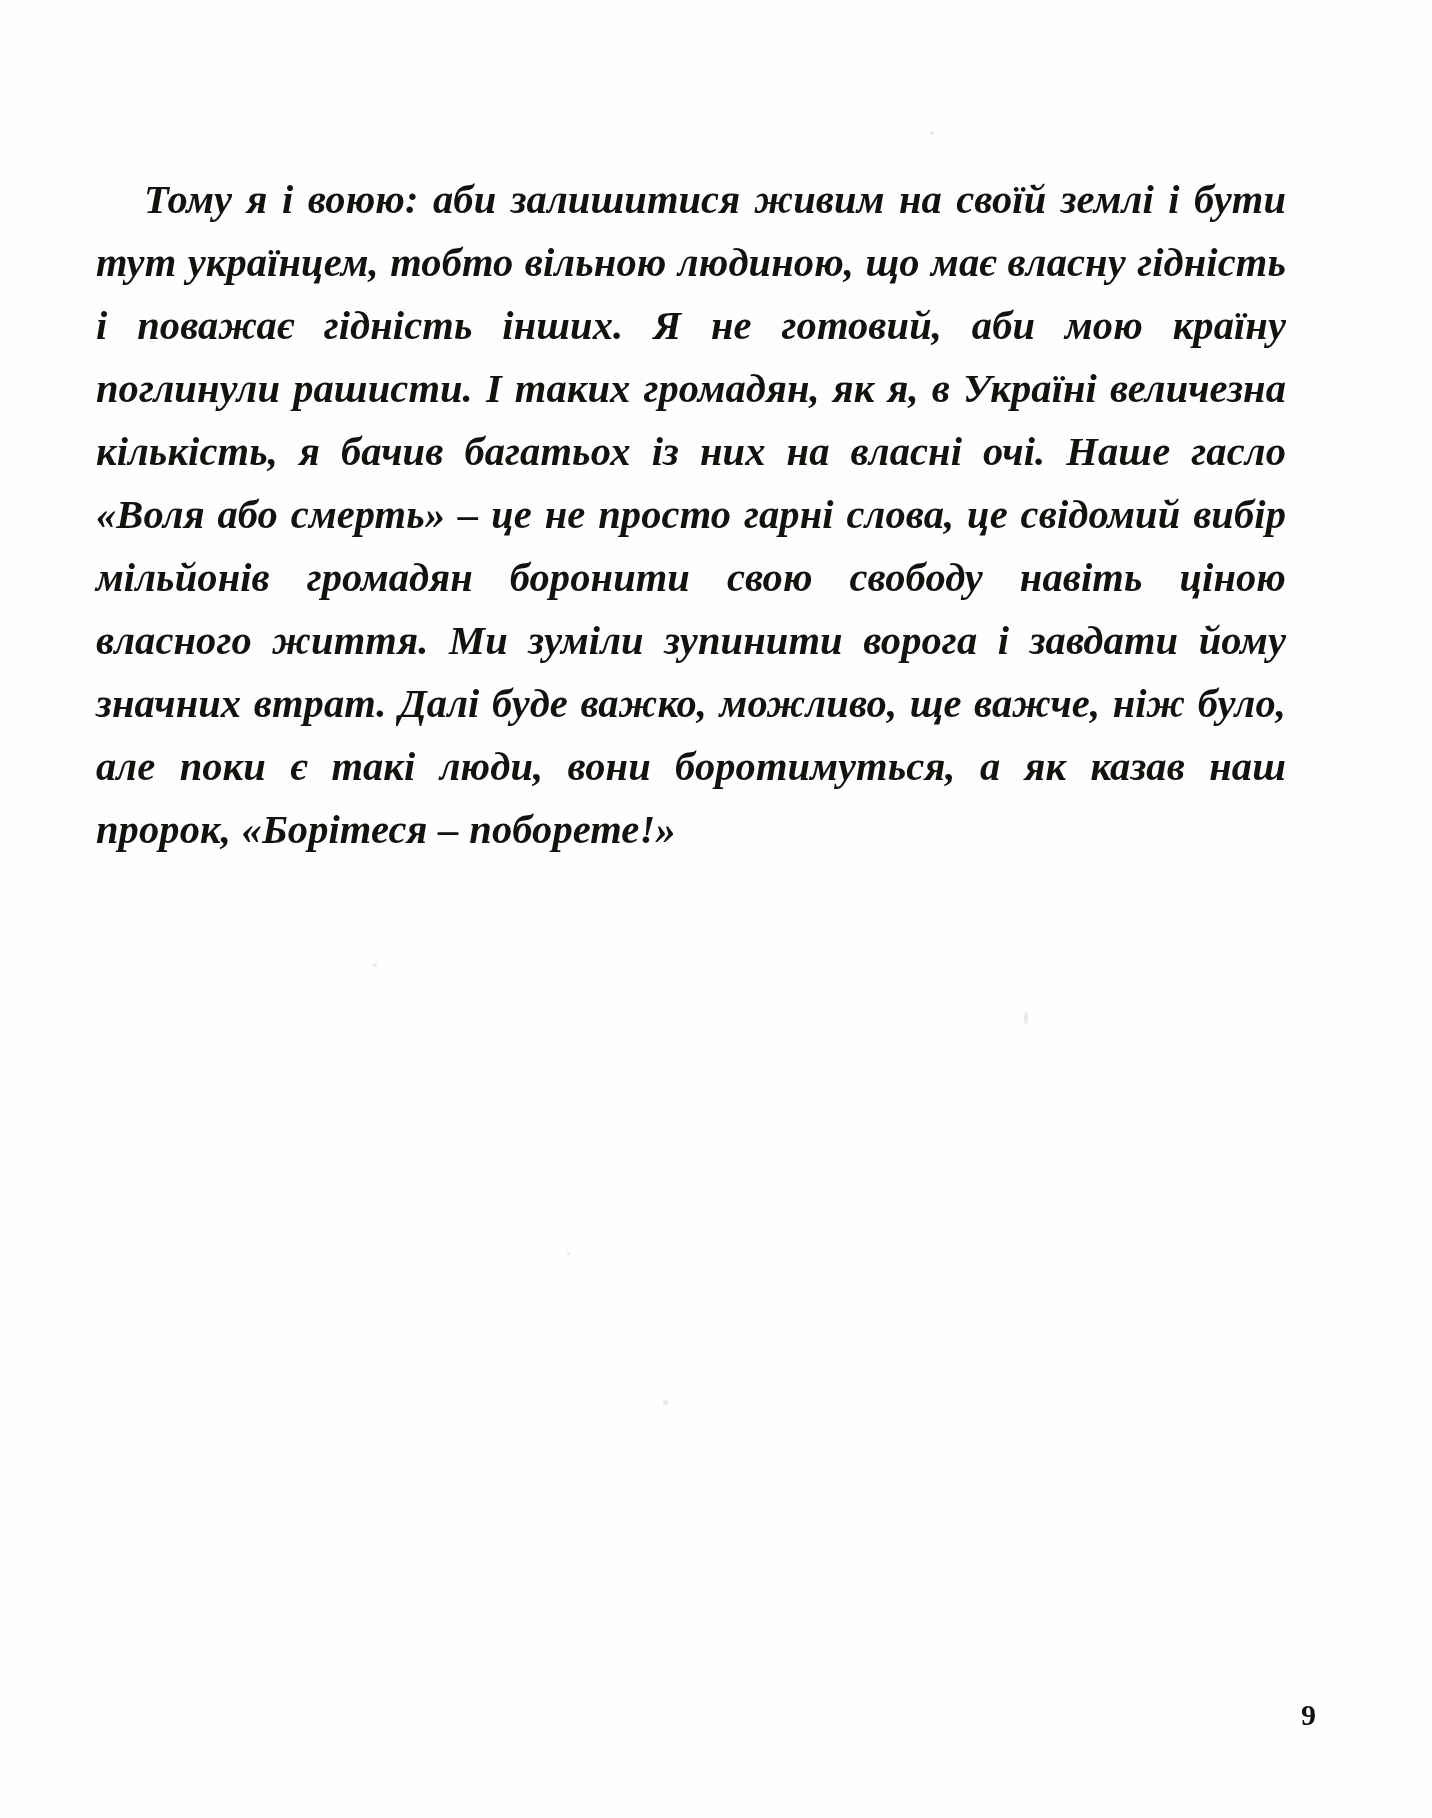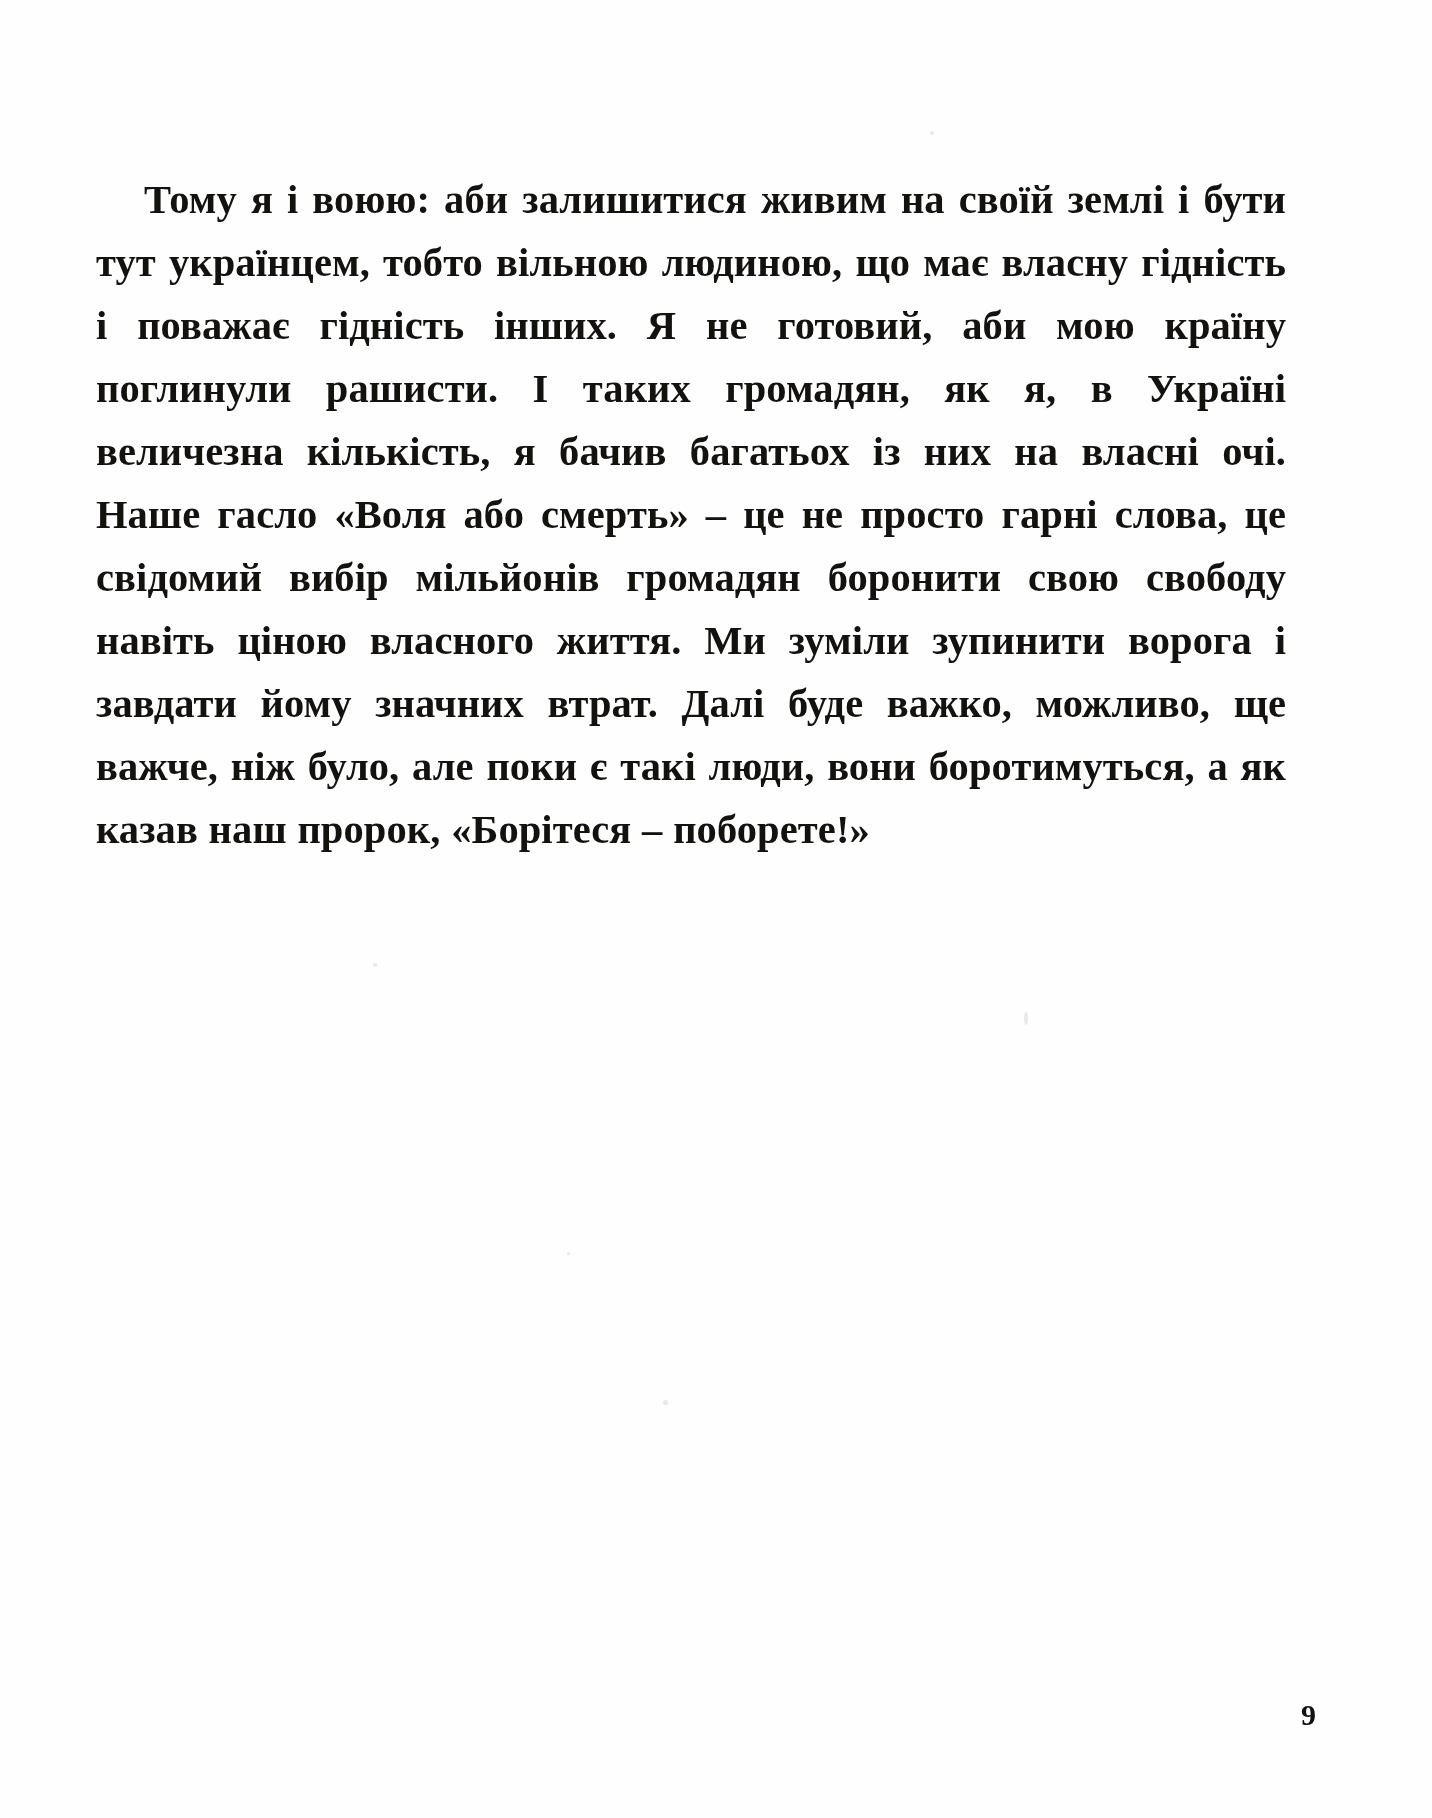--- a/index.html
+++ b/index.html
@@ -43,20 +43,21 @@
     letter-spacing: .1px;
     word-spacing: .5px;
     font-weight: 600;
     -webkit-font-smoothing: antialiased;
   }
   p.cont {
     text-indent: 0;
   }
   p.indent {
     text-indent: 48px;
+    font-style: italic;
   }
   .folio {
     position: absolute;
     right: 116px;
     bottom: 88px;
     font-size: 30px;
     font-weight: 600;
     line-height: 1;
     color: #14120f;
     font-family: "Liberation Serif", "DejaVu Serif", serif;

